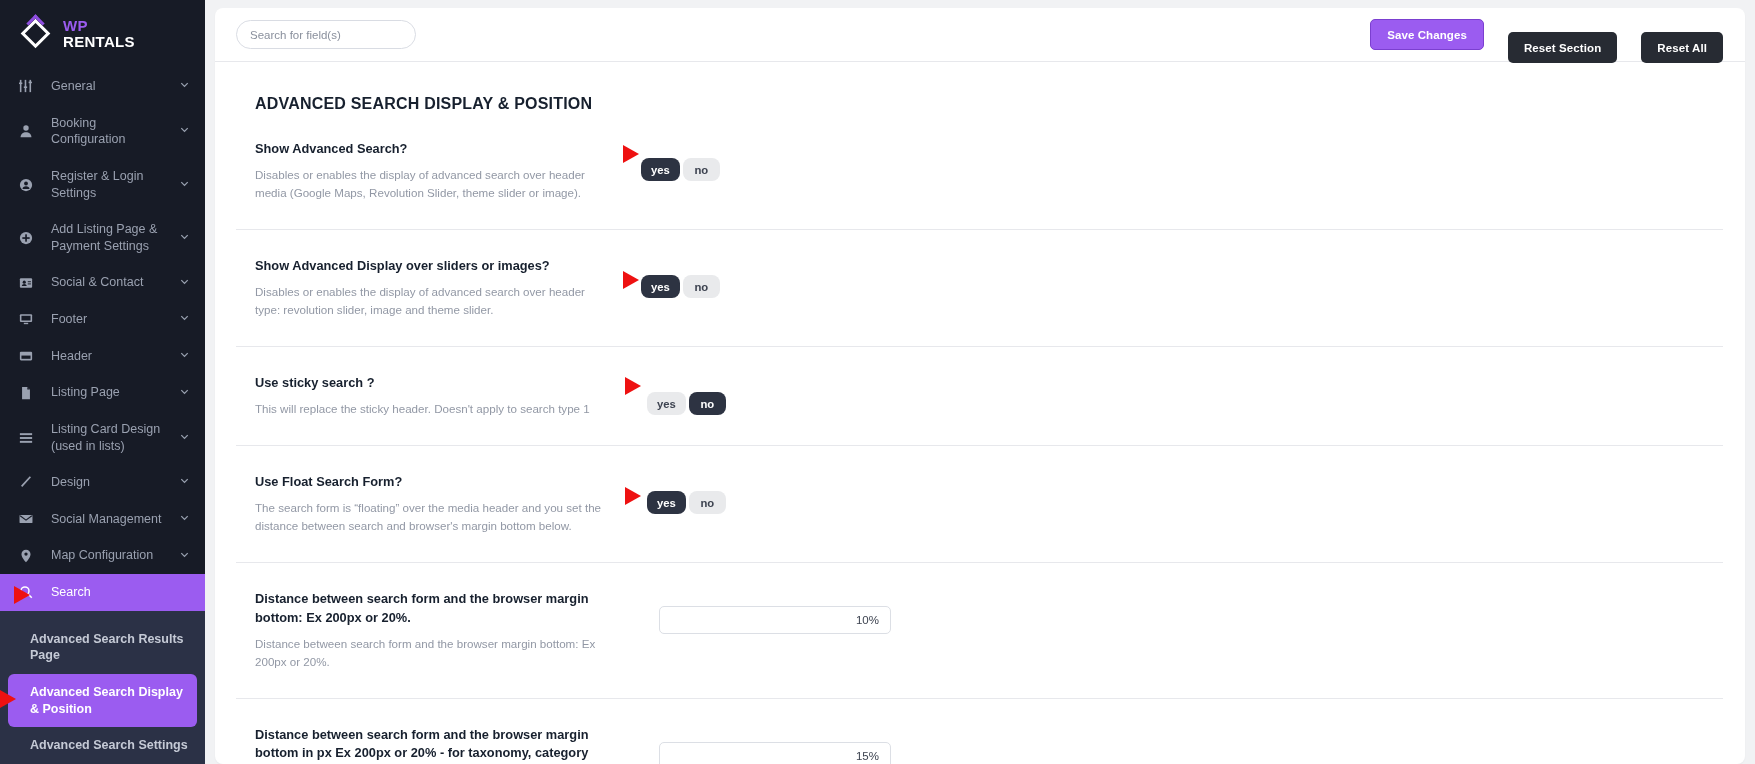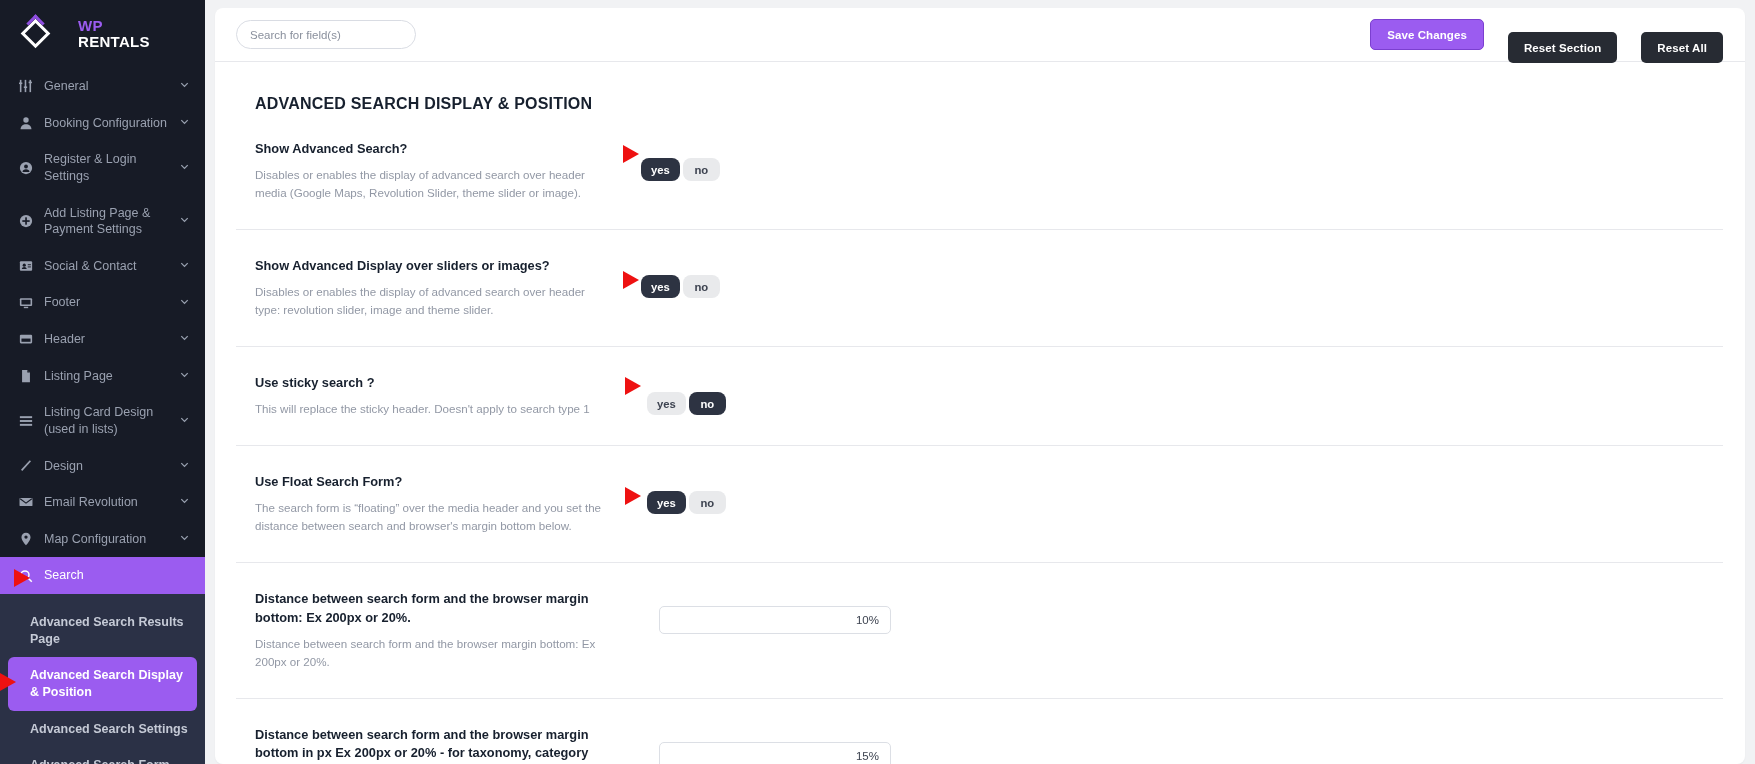--- a/index.html
+++ b/index.html
@@ -15,21 +15,21 @@
   .sidebar {
     width: 205px; height: 764px;
     background: #171b26;
     flex: 0 0 205px;
     overflow: hidden;
     position: relative;
     border-top-right-radius: 0px;
   }
   .brand {
     display: flex; align-items: center;
-    gap: 26px;
+    gap: 11px;
     padding: 18px 0 18px 20px;
     height: 68px;
   }
   .brand-logo { width: 32px; height: 32px; position: relative; flex: 0 0 32px; }
   .brand-logo .diamond {
     position: absolute; left: 5px; top: 5px;
     width: 21px; height: 21px;
     border: 3px solid #ffffff;
     transform: rotate(45deg);
   }
@@ -49,20 +49,21 @@
   }
 
   .nav-item {
     display: flex; align-items: center;
     padding: 10px 14px 10px 16px;
     color: #9aa1b0;
     font-size: 12.5px;
     cursor: pointer;
     min-height: 34px;
     position: relative;
+    gap: 7px;
   }
   .nav-item .ic {
     width: 20px; flex: 0 0 20px; margin-right: 8px;
     display: flex; align-items: center; justify-content: center;
     color: #9aa1b0;
   }
   .nav-item .lbl { flex: 1 1 auto; line-height: 1.33; }
   .nav-item .chev {
     flex: 0 0 12px; margin-left: 6px;
     color: #9aa1b0;
@@ -396,21 +397,21 @@
         </span>
       </div>
 
       <div class="nav-item">
         <span class="ic">
           <svg width="14" height="14" viewBox="0 0 16 16" fill="currentColor">
               <rect x="0.6" y="3.4" width="14.8" height="9.2" rx="1"></rect>
               <path d="M1.3 4.2 L8 9.3 L14.7 4.2" fill="none" stroke="#171b26" stroke-width="1.3"></path>
             </svg>
         </span>
-        <span class="lbl">Email Revolution</span>
+        <span class="lbl">Social Management</span>
         <span class="chev">
           <svg width="11" height="11" viewBox="0 0 12 12" fill="none" stroke="currentColor" stroke-width="1.4">
               <path d="M2.5 4.5 L6 8 L9.5 4.5"></path>
             </svg>
         </span>
       </div>
 
       <div class="nav-item">
         <span class="ic">
           <svg width="14" height="14" viewBox="0 0 16 16" fill="currentColor">

